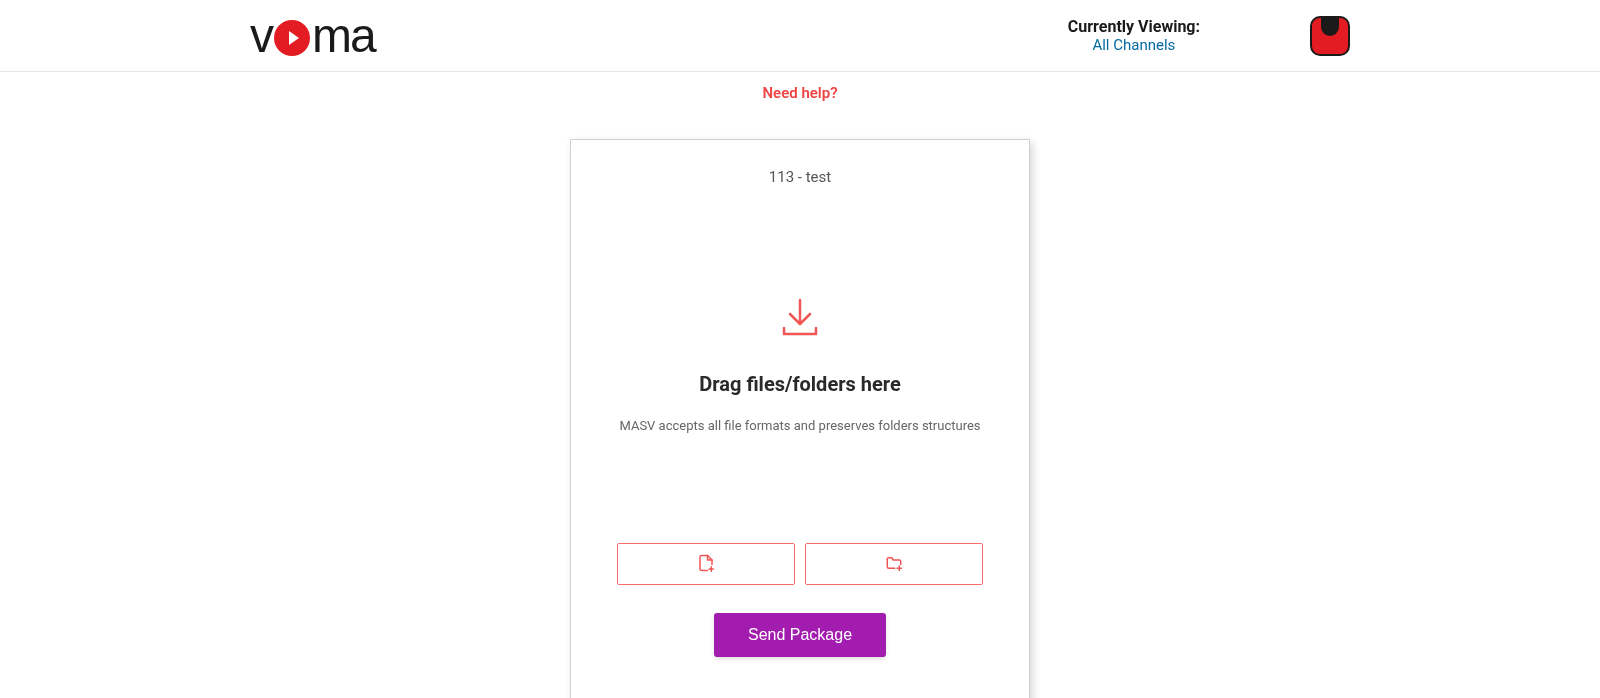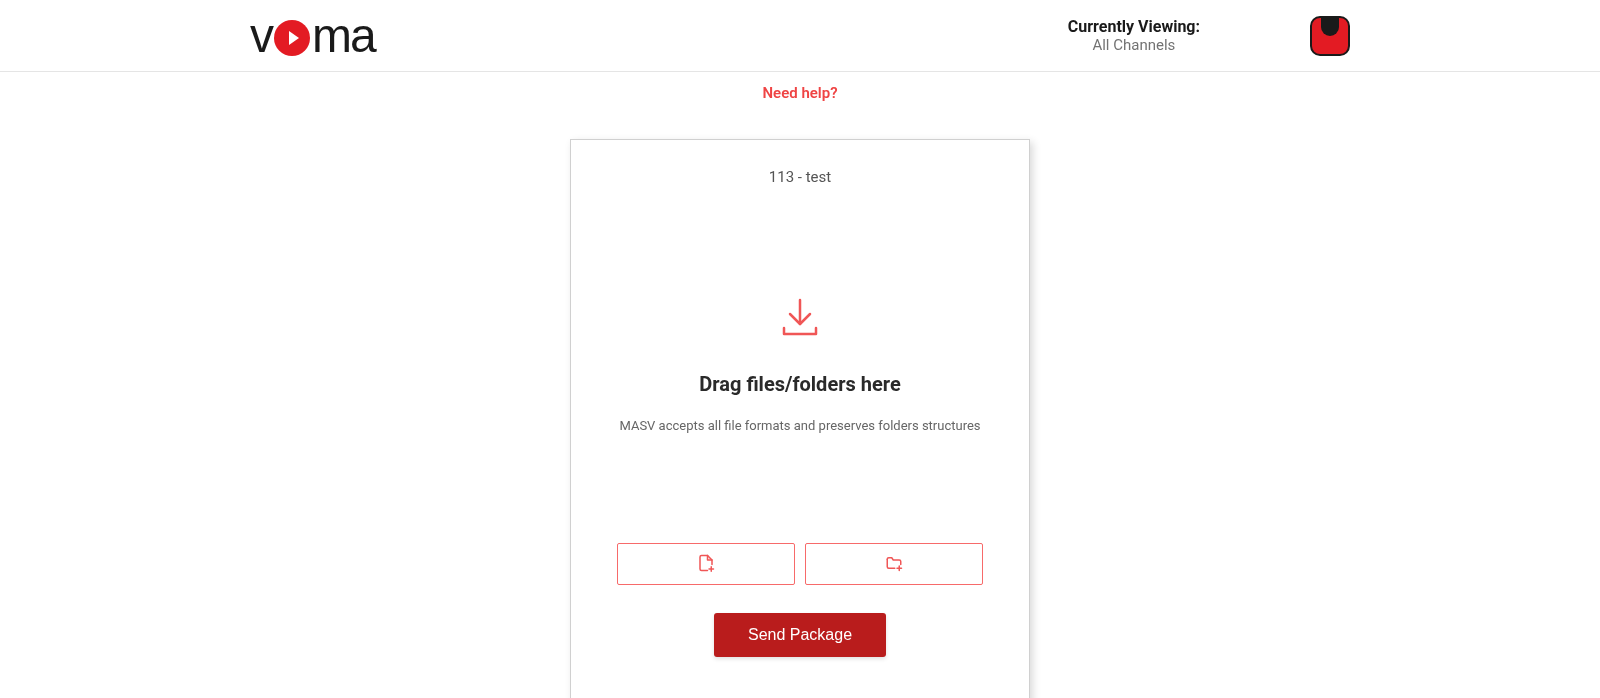--- a/index.html
+++ b/index.html
@@ -59,21 +59,21 @@
       text-align: center;
       line-height: 1.2;
     }
     .viewing-label {
       font-weight: 700;
       font-size: 16px;
       color: #1a1a1a;
     }
     .viewing-value {
       font-size: 15px;
-      color: #737373;
+      color: #0369a1;
     }
     .avatar {
       width: 40px;
       height: 40px;
       border-radius: 10px;
       background: #e31b23;
       border: 2px solid #1a1a1a;
       display: flex;
       align-items: flex-start;
       justify-content: center;
@@ -149,21 +149,21 @@
       height: 42px;
       border: 1px solid #f76a6a;
       background: #ffffff;
       display: flex;
       align-items: center;
       justify-content: center;
       cursor: pointer;
       border-radius: 2px;
     }
     .send-btn {
-      background: #b91c1c;
+      background: #a21caf;
       color: #ffffff;
       font-size: 16px;
       font-weight: 400;
       border: none;
       padding: 13px 34px;
       border-radius: 3px;
       cursor: pointer;
       box-shadow: 0 2px 4px rgba(0,0,0,0.12);
     }
   </style>

